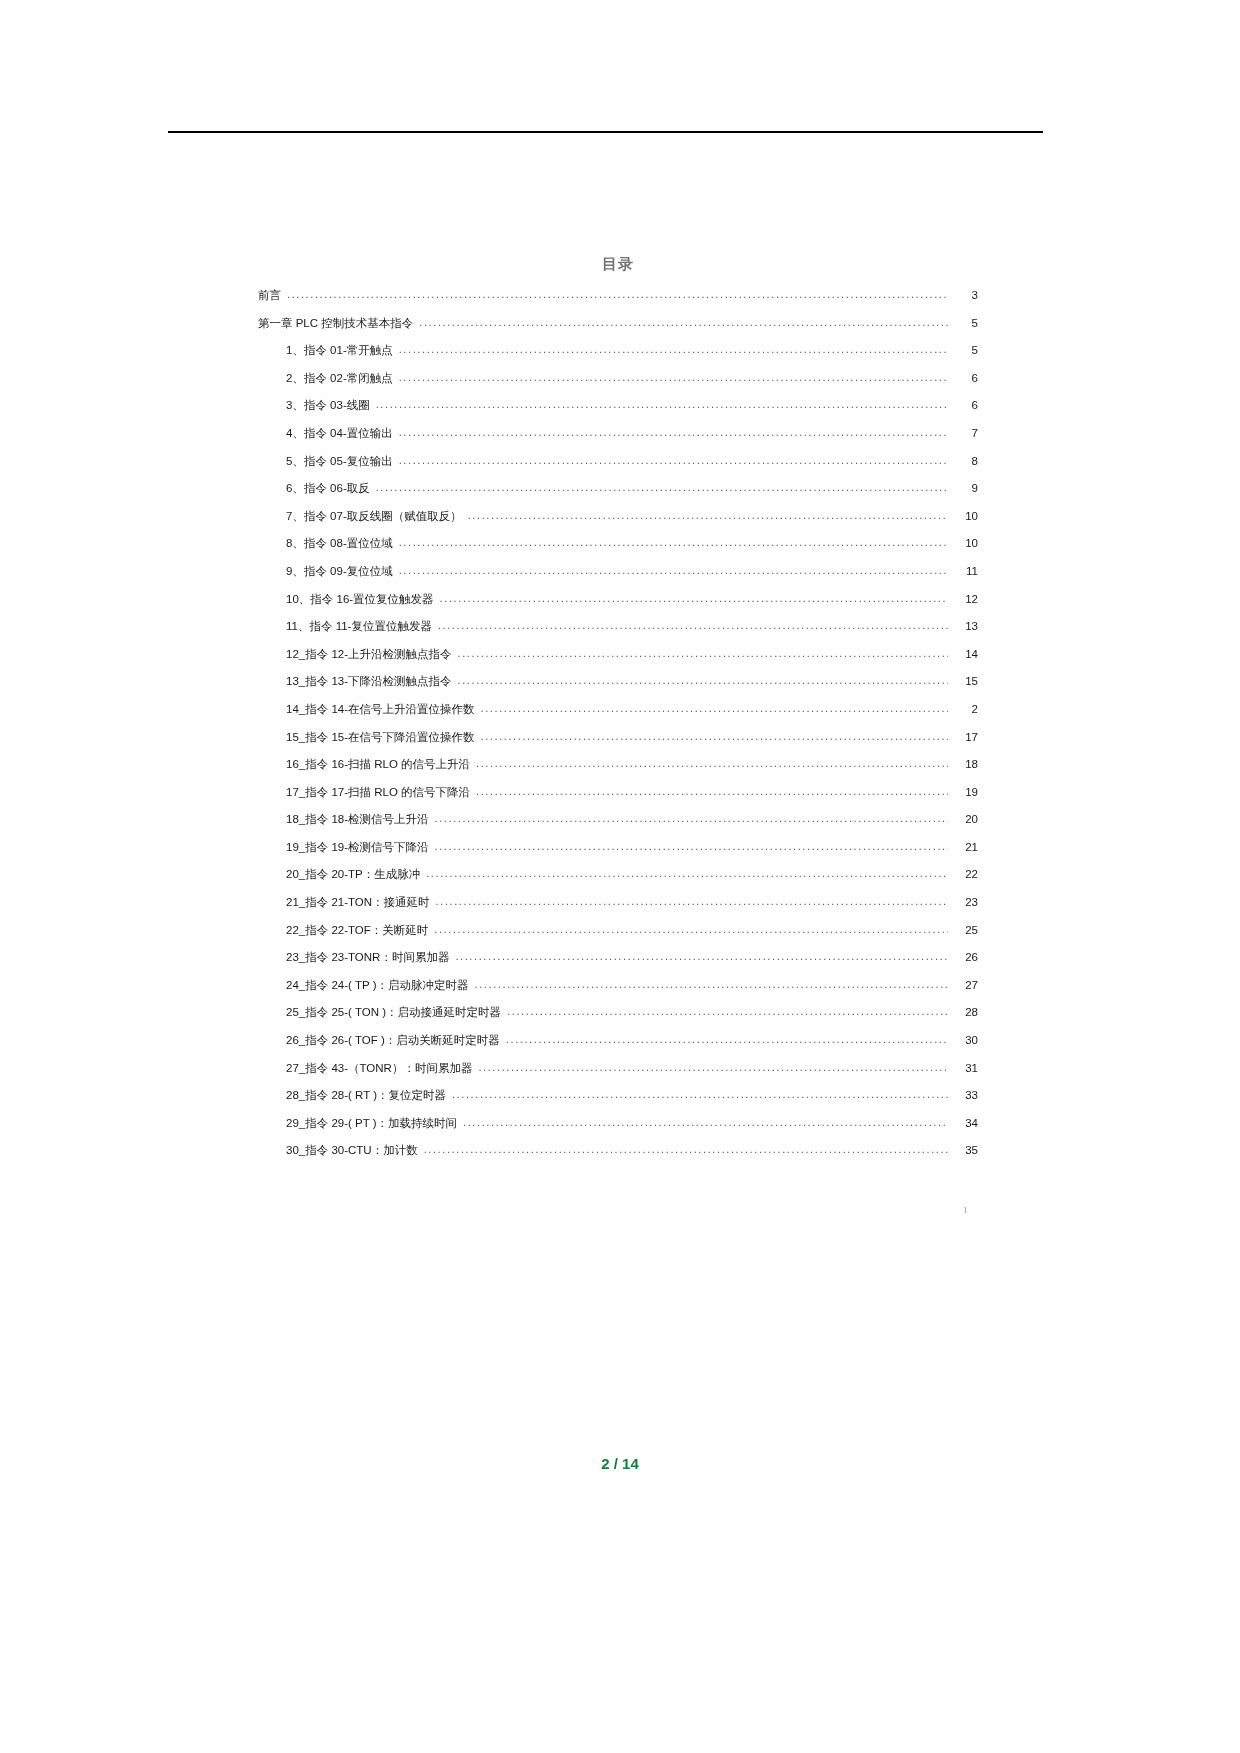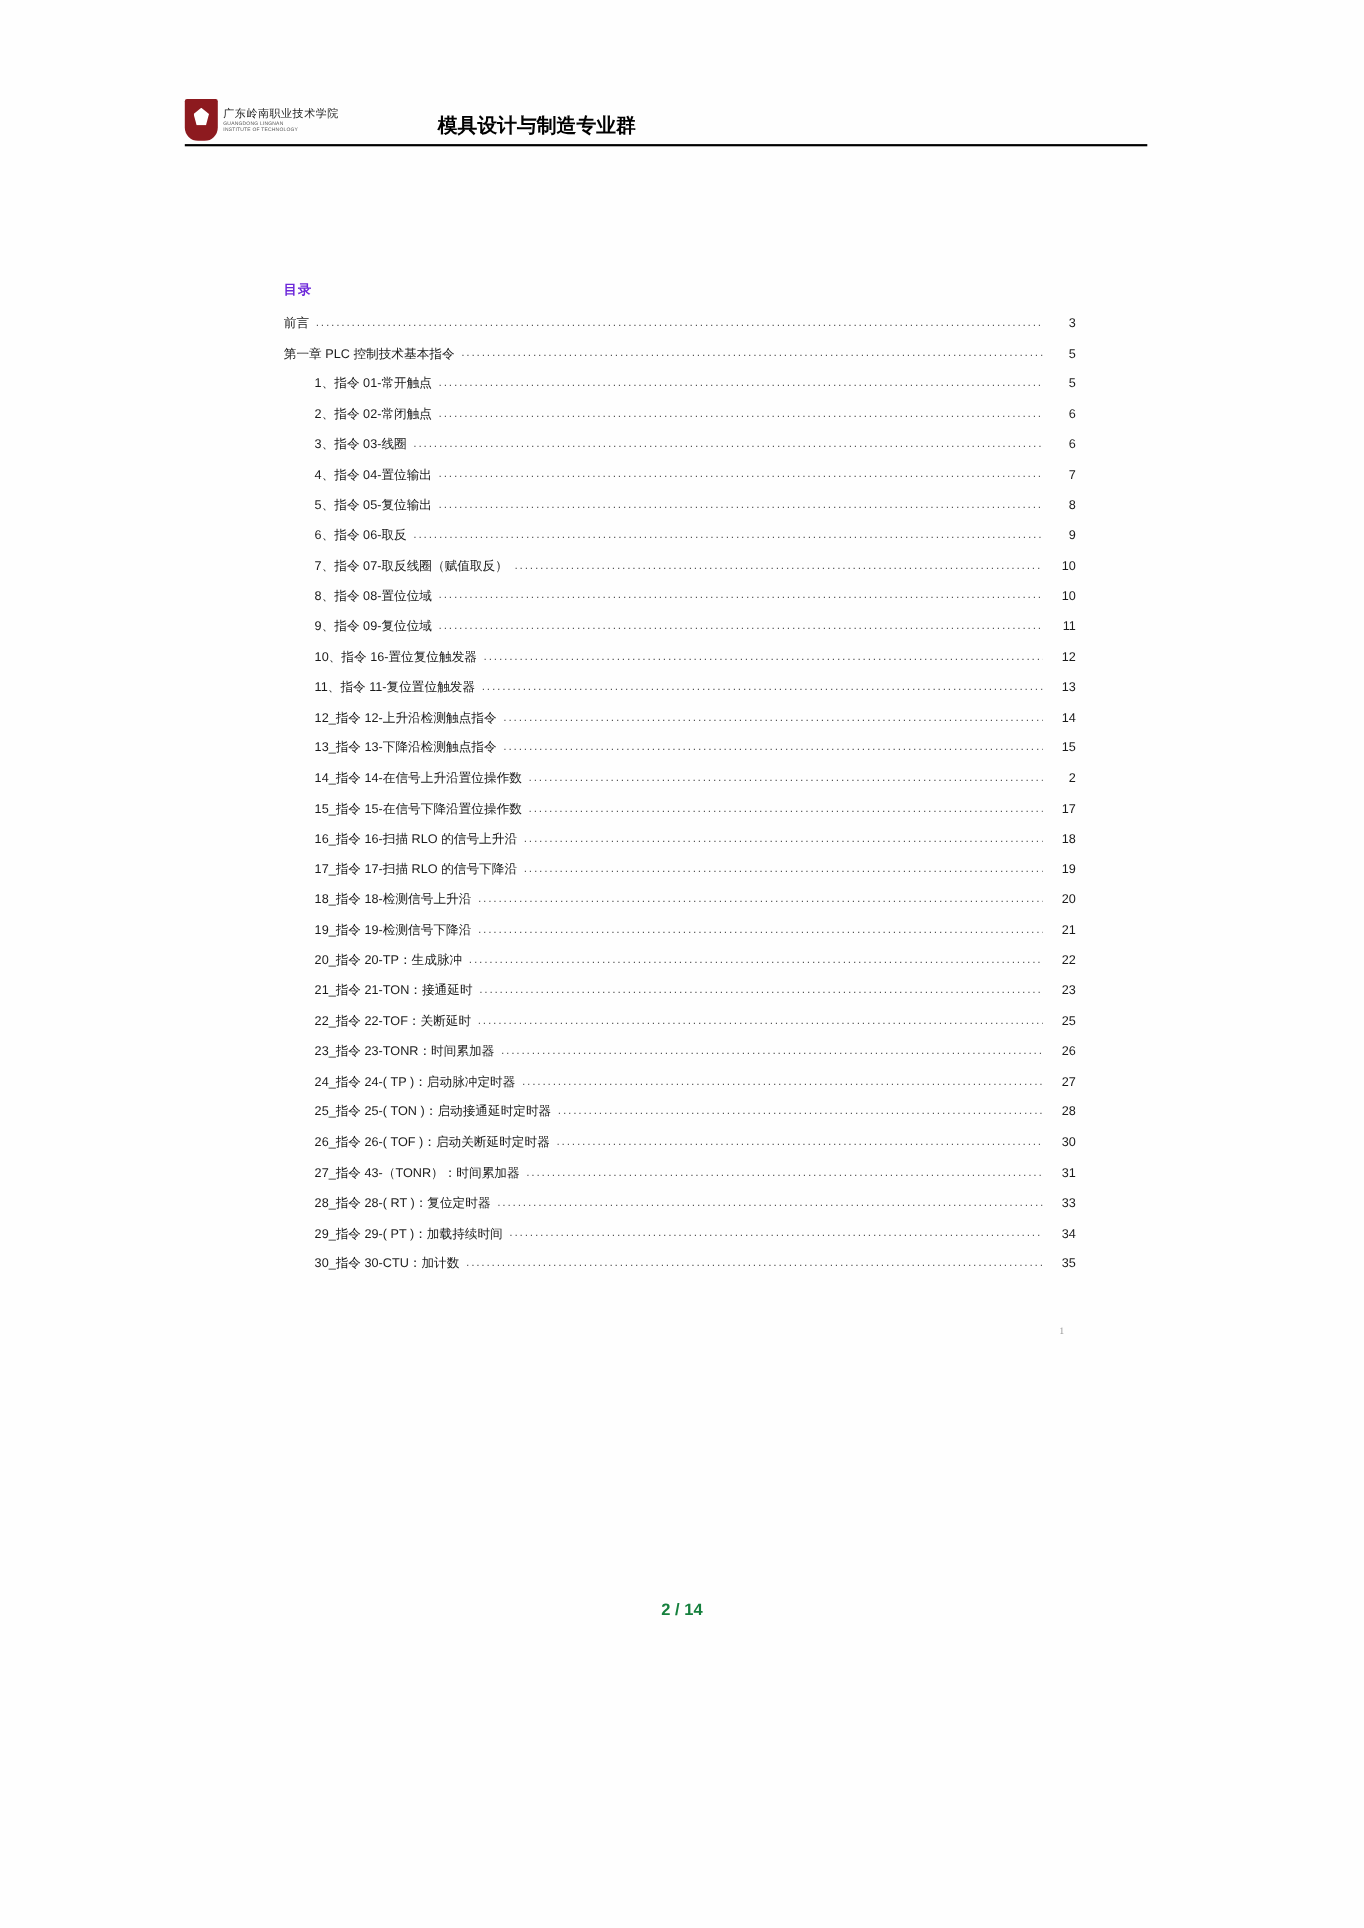--- a/index.html
+++ b/index.html
@@ -93,25 +93,25 @@
   }
 
   
   .toc {
     position: absolute;
     left: 258px;
     top: 255px;
     width: 720px;
   }
   .toc-title {
-    text-align: left;
-    font-size: 12px;
+    text-align: center;
+    font-size: 15px;
     font-weight: bold;
     font-family: "Liberation Sans", sans-serif;
-    color: #6d28d9;
+    color: #737373;
     margin-bottom: 14px;
     letter-spacing: 1px;
   }
   .toc-entry {
     display: flex;
     align-items: baseline;
     font-size: 11.5px;
     font-family: "Liberation Sans", sans-serif;
     color: #1a1a1a;
     margin-bottom: 12.6px;
@@ -162,33 +162,20 @@
     font-weight: bold;
     font-family: "Liberation Sans", sans-serif;
     color: #15803d;
   }
 </style>
 </head>
 <body>
 
 <div class="page">
 
-  <div class="header">
-    <div class="header-row">
-      <div class="logo">
-        <div class="logo-mark"></div>
-        <div class="logo-text">
-          <span class="cn">广东岭南职业技术学院</span>
-          <span class="en1">GUANGDONG LINGNAN</span>
-          <span class="en2">INSTITUTE OF TECHNOLOGY</span>
-        </div>
-      </div>
-      <div class="header-title">模具设计与制造专业群</div>
-    </div>
-  </div>
   <div class="header-rule"></div>
 
   <div class="toc">
     <div class="toc-title">目录</div>
     <div id="toc-list">
         <div class="toc-entry lvl0">
           <span class="label">前言</span>
           <span class="leader">........................................................................................................................................................................................................</span>
           <span class="pageno">3</span>
         </div>

